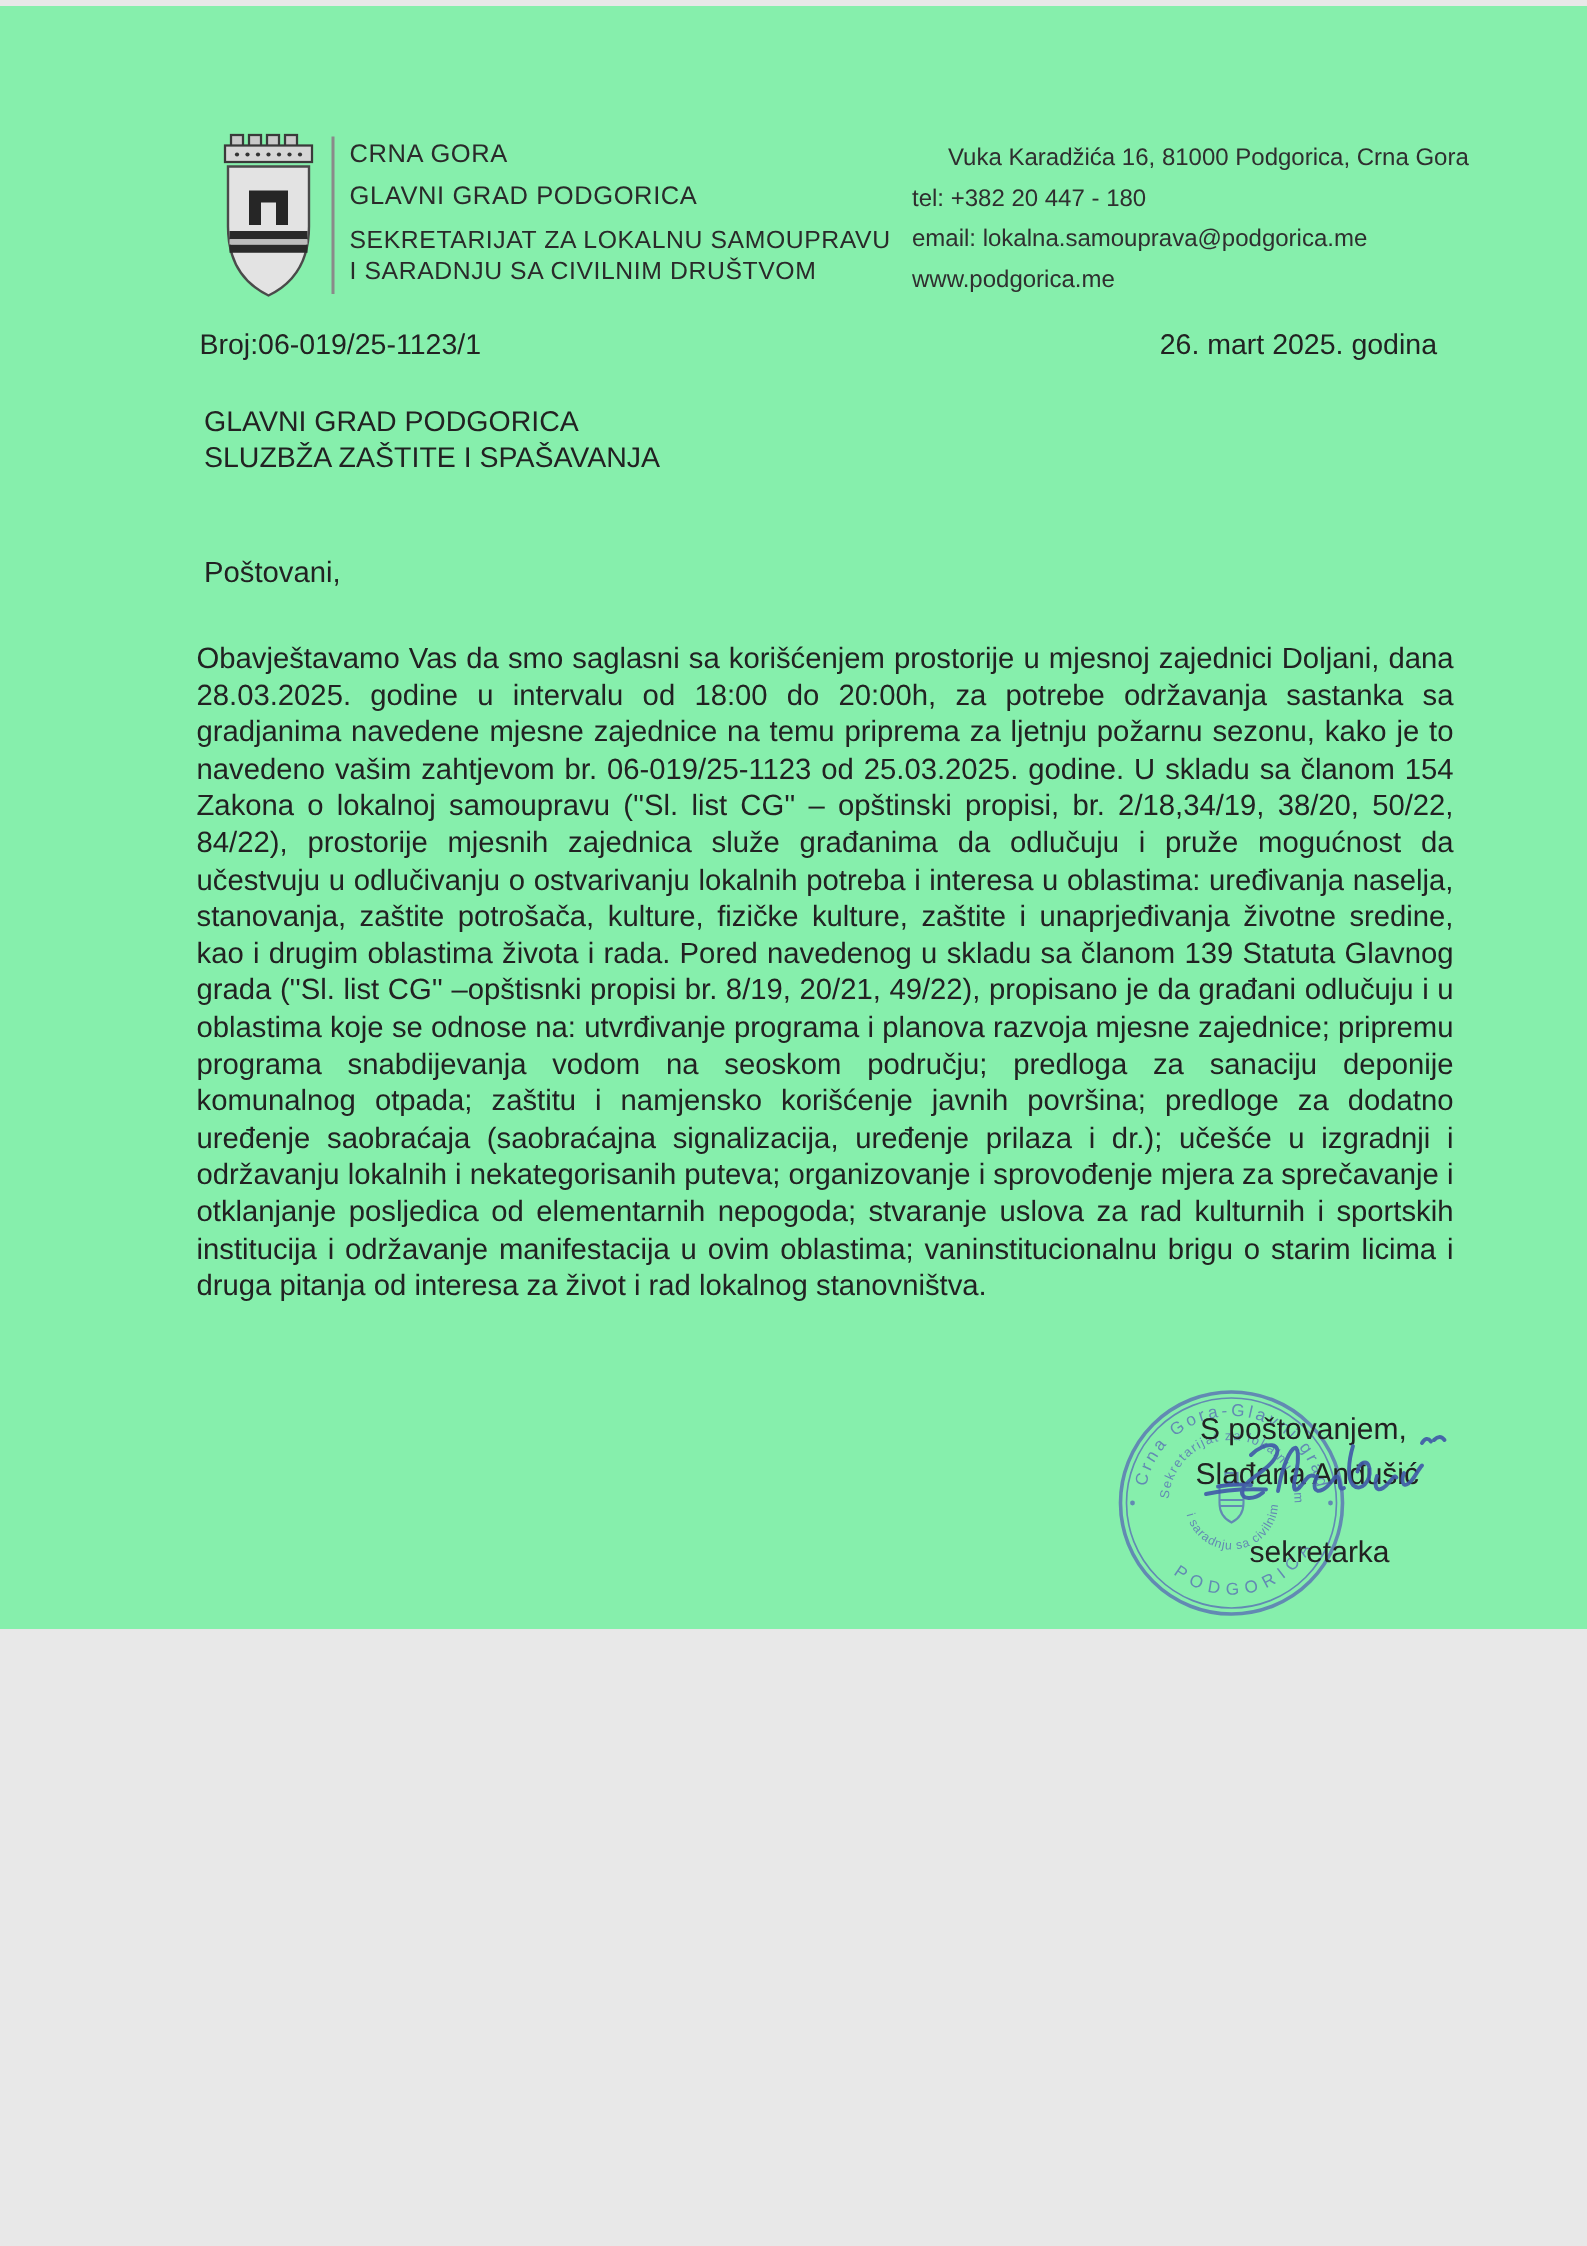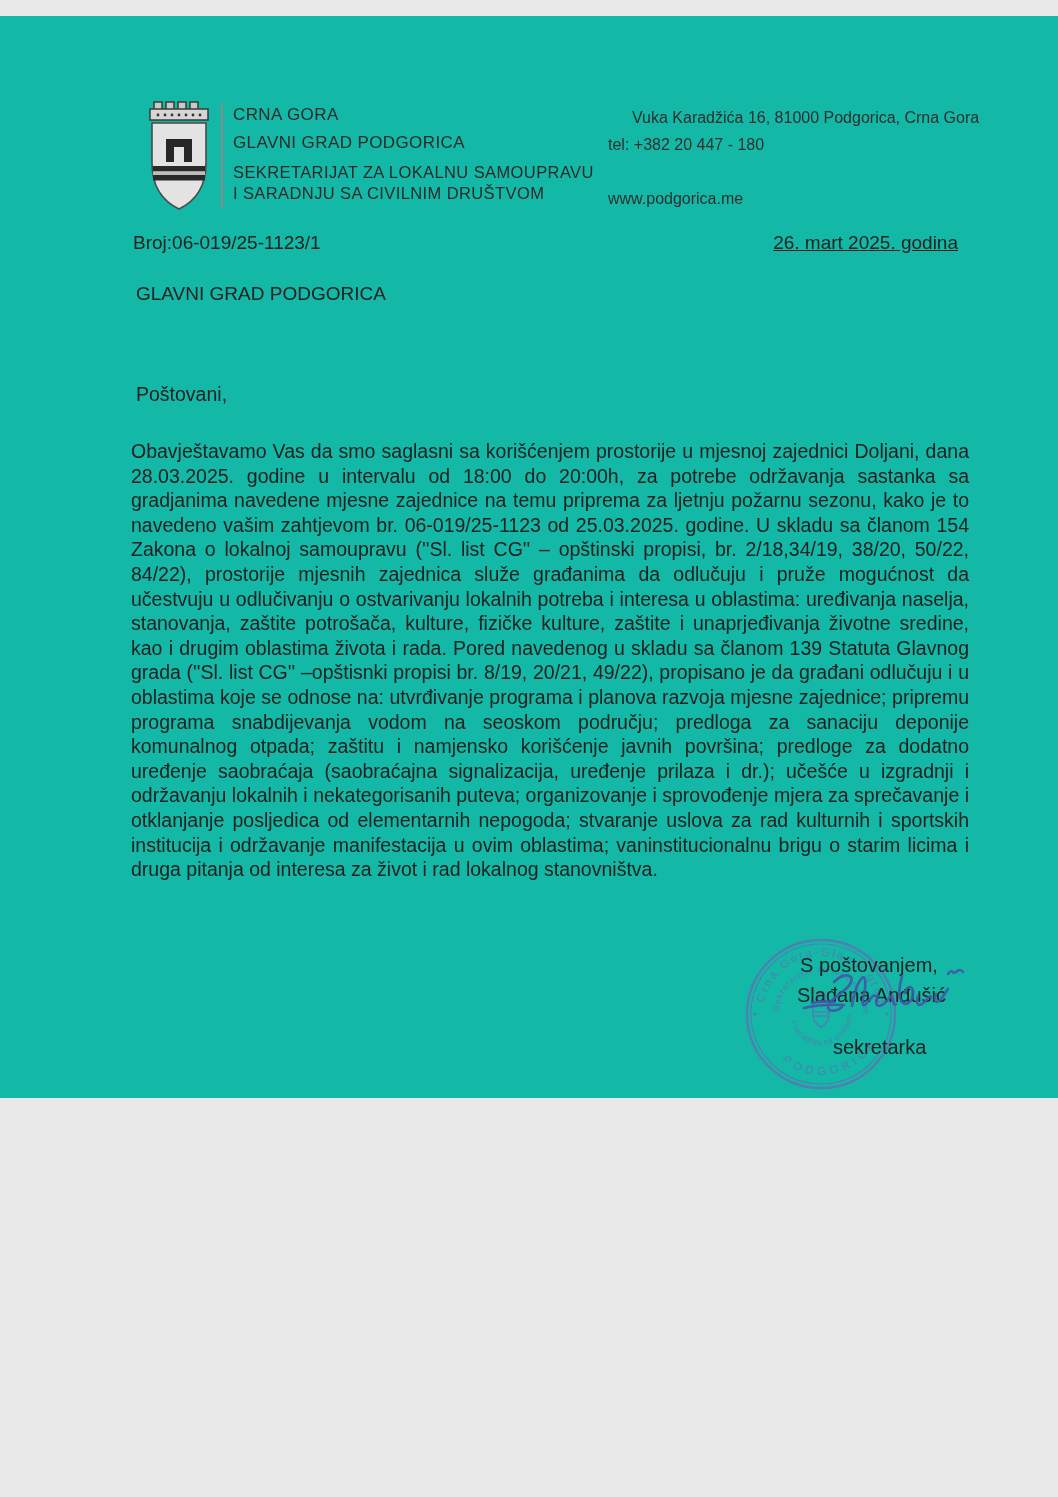--- a/index.html
+++ b/index.html
@@ -1,20 +1,20 @@
 <!DOCTYPE html>
 <html><head>
 <meta charset="utf-8">
 <style>
   html,body{margin:0;padding:0;background:#e8e8e8;}
   .page{
     position:relative;
     width:1058px;height:1082px;
-    margin:16px auto;
-    background:#14b8a6;
+    margin:4px auto;
+    background:#86efac;
     font-family:"Liberation Sans", sans-serif;
     color:#1f1f1f;
     overflow:hidden;
   }
   .abs{position:absolute;}
   
   .org-line{font-size:17px;letter-spacing:.4px;color:#2a2a2a;white-space:nowrap;}
   .org-line.small{font-size:16.5px;}
   .divider{width:2px;background:#8a8a8a;}
   .contact-line{font-size:16px;color:#2f2f2f;white-space:nowrap;line-height:27px;}
@@ -70,26 +70,28 @@
 
   <div class="abs divider" style="left:221px;top:87px;height:105px;"></div>
 
   <div class="abs org-line" style="left:233px;top:89px;">CRNA GORA</div>
   <div class="abs org-line" style="left:233px;top:117px;">GLAVNI GRAD PODGORICA</div>
   <div class="abs org-line small" style="left:233px;top:147px;">SEKRETARIJAT ZA LOKALNU SAMOUPRAVU</div>
   <div class="abs org-line small" style="left:233px;top:168px;">I SARADNJU SA CIVILNIM DRUŠTVOM</div>
 
   <div class="abs contact-line" style="left:632px;top:88px;">Vuka Karadžića 16, 81000 Podgorica, Crna Gora</div>
   <div class="abs contact-line" style="left:608px;top:115px;">tel: +382 20 447 - 180</div>
+  <div class="abs contact-line" style="left:608px;top:142px;">email: lokalna.samouprava@podgorica.me</div>
   <div class="abs contact-line" style="left:608px;top:169px;">www.podgorica.me</div>
 
   <div class="abs ref" style="left:133px;top:216px;">Broj:06-019/25-1123/1</div>
-  <div class="abs ref" style="right:100px;top:216px;text-decoration:underline;">26. mart 2025. godina</div>
+  <div class="abs ref" style="right:100px;top:216px;">26. mart 2025. godina</div>
 
   <div class="abs rcpt" style="left:136px;top:266px;">GLAVNI GRAD PODGORICA</div>
+  <div class="abs rcpt" style="left:136px;top:290px;">SLUZBŽA ZAŠTITE I SPAŠAVANJA</div>
 
   <div class="abs salutation" style="left:136px;top:367px;">Poštovani,</div>
 
   <div class="abs body-text" style="left:131px;top:423px;">Obavještavamo Vas da smo saglasni sa korišćenjem prostorije u mjesnoj zajednici Doljani, dana 28.03.2025. godine u intervalu od 18:00 do 20:00h, za potrebe održavanja sastanka sa gradjanima navedene mjesne zajednice na temu priprema za ljetnju požarnu sezonu, kako je to navedeno vašim zahtjevom br. 06-019/25-1123  od 25.03.2025. godine. U skladu sa članom 154 Zakona o lokalnoj samoupravu (''Sl. list CG'' – opštinski propisi, br. 2/18,34/19, 38/20, 50/22, 84/22), prostorije mjesnih zajednica služe građanima da odlučuju i pruže mogućnost da učestvuju u odlučivanju o ostvarivanju lokalnih potreba i interesa u oblastima: uređivanja naselja, stanovanja, zaštite potrošača, kulture, fizičke kulture, zaštite i unaprjeđivanja životne sredine, kao i drugim oblastima života i rada. Pored navedenog u skladu sa članom 139  Statuta Glavnog grada (''Sl. list CG'' –opštisnki propisi br. 8/19, 20/21, 49/22), propisano je da građani odlučuju i u oblastima koje se odnose na: utvrđivanje programa i planova razvoja mjesne zajednice; pripremu programa snabdijevanja vodom na seoskom području; predloga za sanaciju deponije komunalnog otpada; zaštitu i namjensko korišćenje javnih površina; predloge za dodatno uređenje saobraćaja (saobraćajna signalizacija, uređenje prilaza i dr.); učešće u izgradnji i održavanju lokalnih i nekategorisanih puteva; organizovanje i sprovođenje mjera za sprečavanje i otklanjanje posljedica od elementarnih nepogoda; stvaranje uslova za rad kulturnih i sportskih institucija i održavanje manifestacija u ovim oblastima; vaninstitucionalnu brigu o starim licima i druga pitanja od interesa za život i rad lokalnog stanovništva.</div>
 
   <svg class="abs" style="left:735px;top:912px;opacity:.82;" width="172" height="172" viewBox="0 0 172 172">
     <defs>
       <path id="arcOuterTop" d="M 28 86 A 58 58 0 1 1 144 86"></path>
       <path id="arcOuterBot" d="M 25 86 A 61 61 0 1 0 147 86"></path>
       <path id="arcInnerTop" d="M 44 86 A 42 42 0 1 1 128 86"></path>

